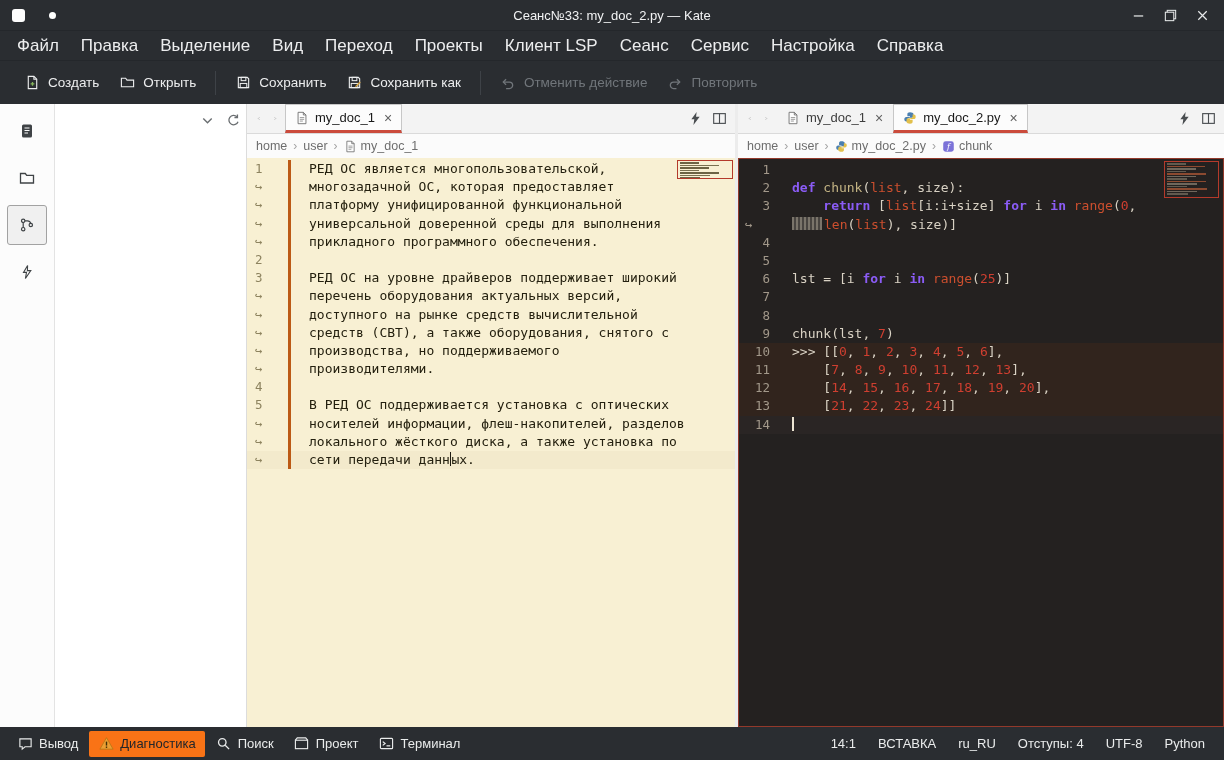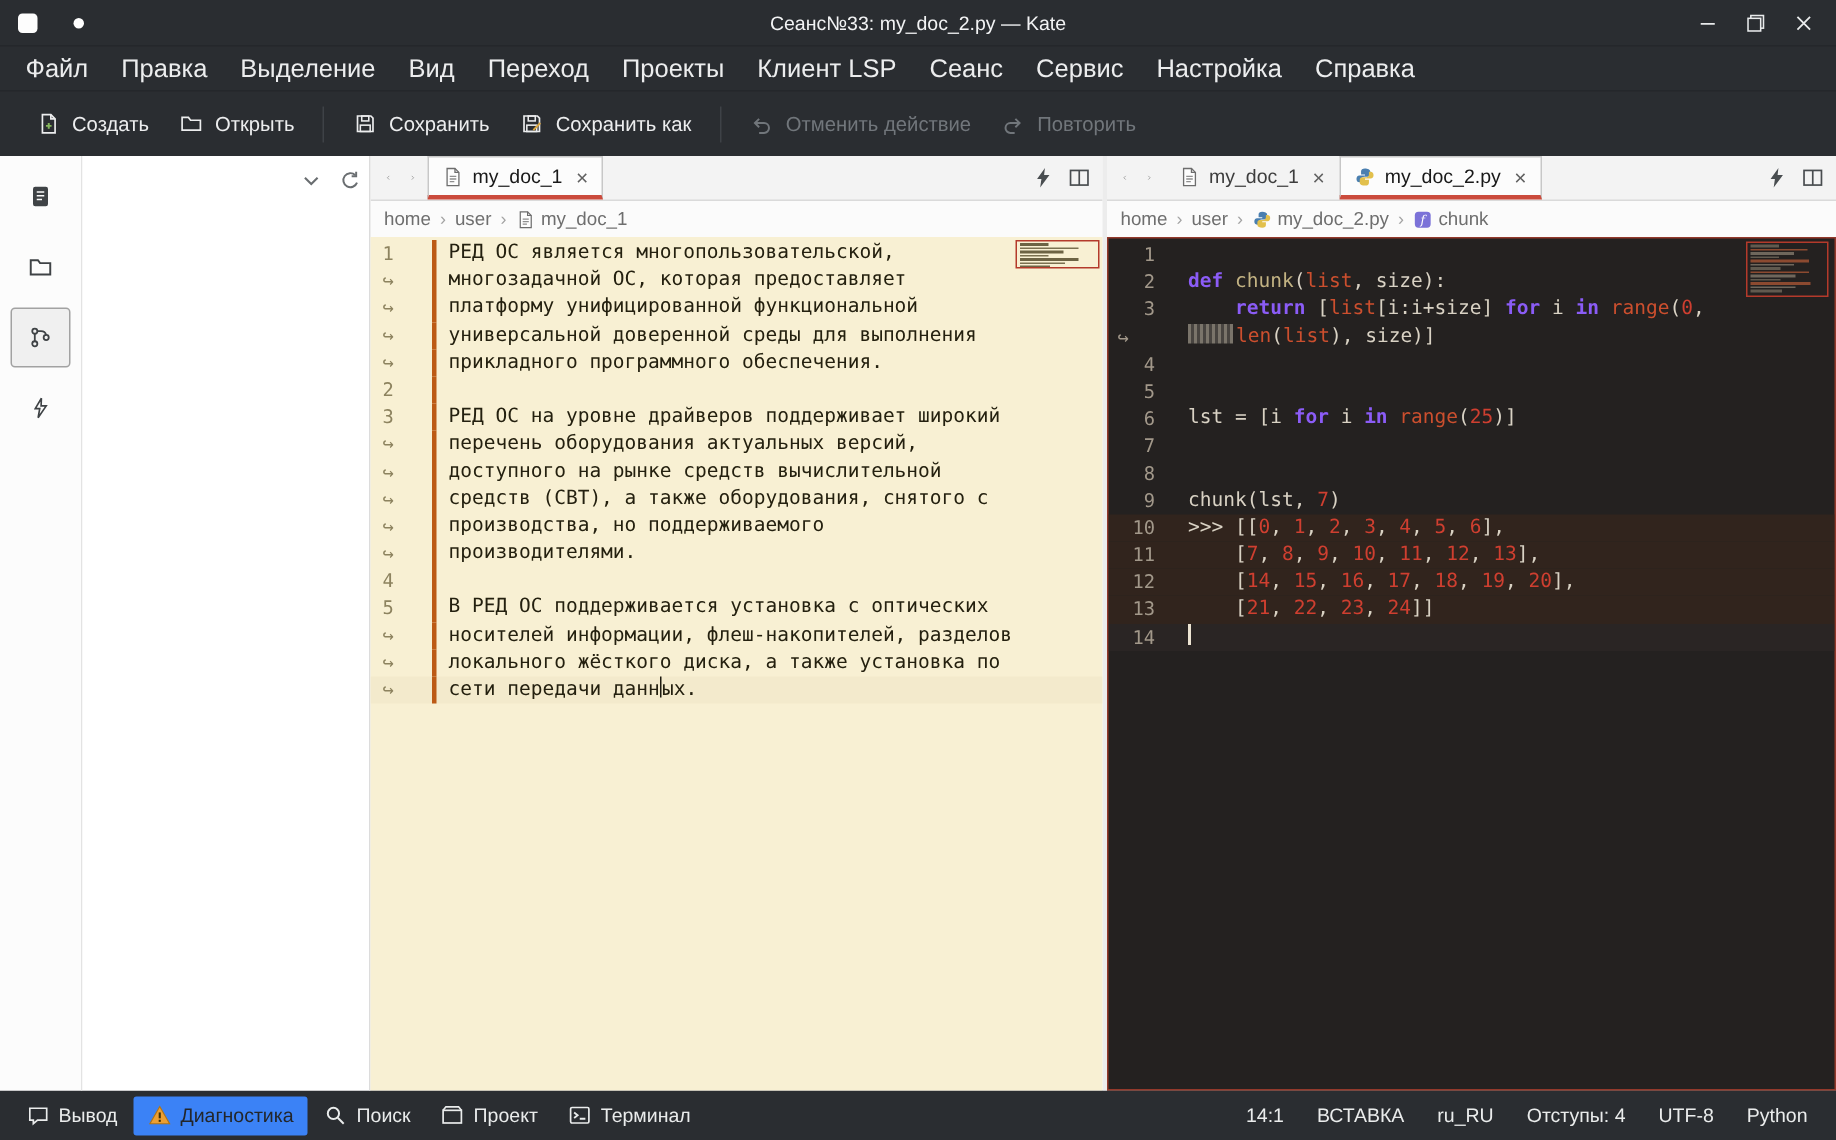--- a/index.html
+++ b/index.html
@@ -60,21 +60,21 @@
   .breadcrumb { height:24px; background:#fbfbfb; display:flex; align-items:center; font-size:12.5px; color:#6e6e6e; padding-left:9px; gap:6px; }
   .bc-item { display:flex; align-items:center; gap:4px; }
   .bc-item .ic, .bc-item .ic svg { width:13px; height:13px; }
   .bc-sep { color:#a3a3a3; font-size:12px; }
 
   .editor { flex:1; position:relative; overflow:hidden; font-family:"DejaVu Sans Mono","Liberation Mono",monospace; font-size:13px; }
   #left-editor { background:#f8f0d3; padding-top:2px; }
   .lrow { display:flex; height:18.2px; line-height:18.2px; white-space:pre; }
   .lrow.cur { background:#f3eacc; }
   .lgut { width:44px; flex:none; color:#8d835f; padding-left:8px; border-right:3px solid #bc5a15; font-size:12.5px; }
-  .ltxt { padding-left:8px; color:#24200f; }
+  .ltxt { padding-left:18px; color:#24200f; }
   .lcaret { display:inline-block; width:1.5px; height:14px; background:#1d1a10; vertical-align:-2px; }
 
   #right-editor { background:#242120; padding-top:2px; border:1px solid #93392b; }
   .rrow { display:flex; height:18.2px; line-height:18.2px; white-space:pre; }
   .rrow.hl { background:#31241d; }
   .rrow.cur { background:#2a2524; }
   .rgut { width:50px; flex:none; color:#a2988a; text-align:right; padding-right:19px; font-size:12.5px; }
   .rgut.arrow { text-align:left; padding-left:6px; }
   .rtxt { padding-left:3px; color:#d9d2c4; }
   .c-d  { color:#d9d2c4; }
@@ -87,21 +87,21 @@
   .dcaret { display:inline-block; width:1.5px; height:14px; background:#ece4d2; vertical-align:-2px; }
 
   .minimap { position:absolute; top:2px; border:1px solid #b43a2b; overflow:hidden; }
   #left-mm  { right:2px; width:56px; height:19px; background:#f8f0d3; }
   #right-mm { right:4px; width:55px; height:37px; background:#242120; }
   .mm-line { height:1.5px; margin:1px 2px 0 2px; }
 
   
   .statusbar { height:33px; background:#2a2d31; display:flex; align-items:center; padding:0 8px; font-size:13px; color:#eaecec; }
   .sbtn { display:flex; align-items:center; gap:6px; padding:5px 9px; margin-right:2px; border-radius:2px; }
-  .sbtn.active { background:#3b82f6; color:#23262a; }
+  .sbtn.active { background:#f97316; color:#23262a; }
   .sb-right { margin-left:auto; display:flex; align-items:center; }
   .sfield { padding:5px 11px; }
 </style>
 </head>
 <body>
 
 <div class="titlebar">
   <span class="app-ic"></span>
   <span class="tb-dot"></span>
   <div class="tb-title">Сеанс№33: my_doc_2.py — Kate</div>

